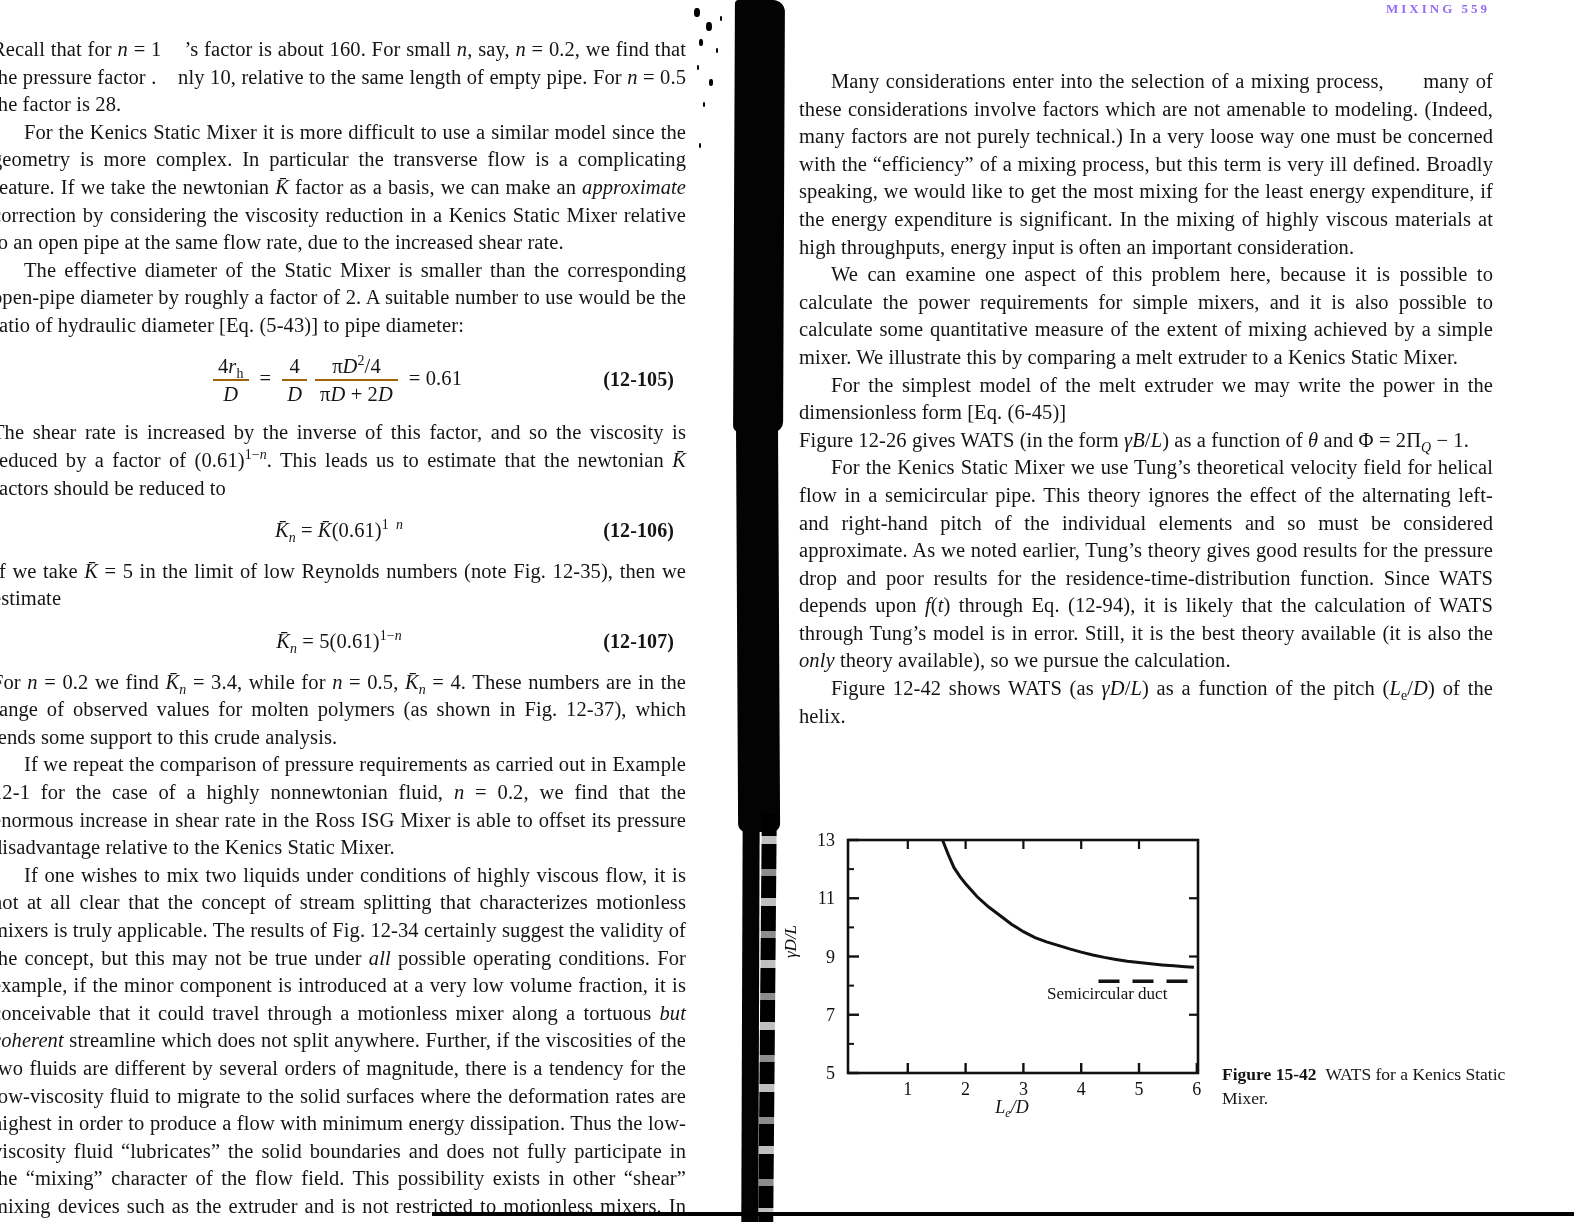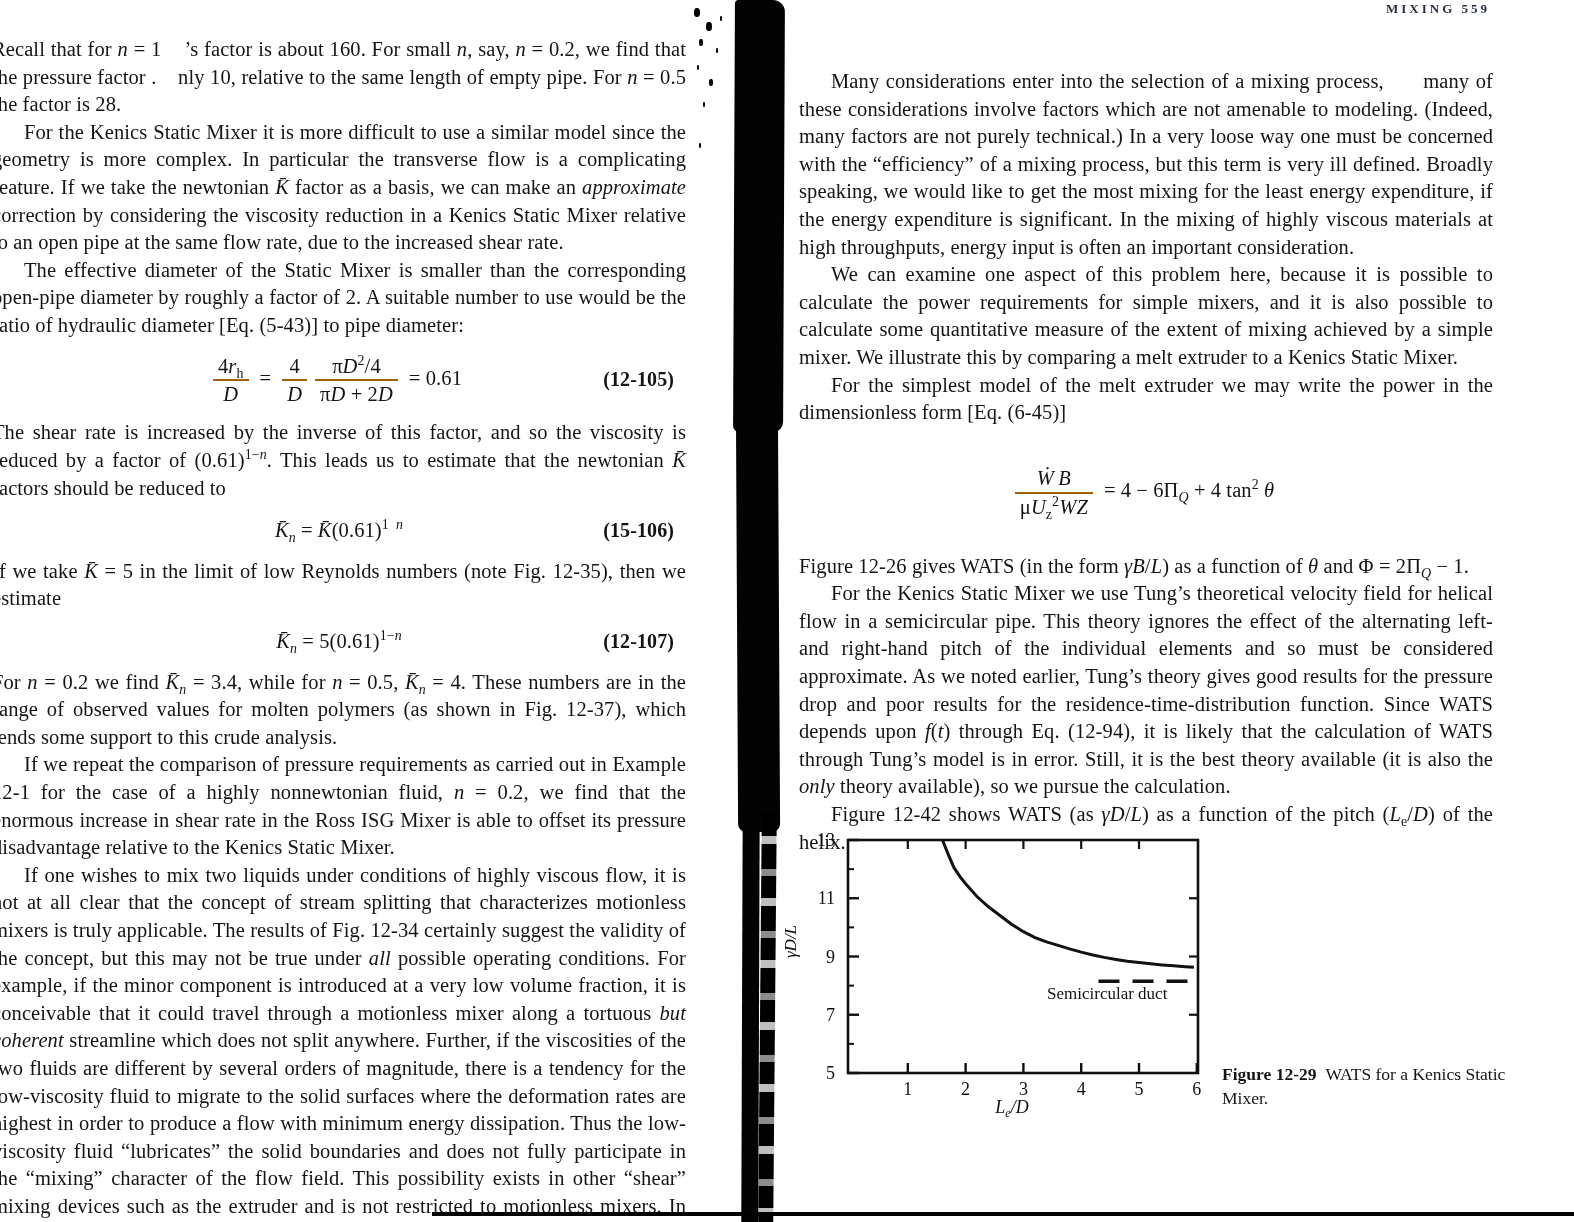--- a/index.html
+++ b/index.html
@@ -4,21 +4,21 @@
 <style>
   html,body{margin:0;padding:0;}
   body{
     width:1574px;height:1222px;position:relative;overflow:hidden;
     background:#ffffff;color:#141414;
     font-family:"Liberation Serif", serif;
   }
   .page{position:absolute;inset:0;}
   .running-head{
     position:absolute;left:1386px;top:1px;font-size:13px;font-weight:bold;
-    letter-spacing:3px;color:#0f172a;filter:blur(0.7px);opacity:.9;white-space:nowrap;
+    letter-spacing:3px;color:#8b5cf6;filter:blur(0.7px);opacity:.9;white-space:nowrap;
   }
   .col{
     position:absolute;width:694px;text-align:justify;
     font-size:20.5px;line-height:27.6px;letter-spacing:.1px;
   }
   .col-left{left:-8px;top:36px;}
   .col-right{left:799px;top:40px;margin-top:28px;}
   p.para{margin:0;padding:0;}
   .indent{text-indent:32px;}
   sup{font-size:68%;vertical-align:super;line-height:0;}
@@ -56,32 +56,31 @@
 <div class="page">
 
   <div class="running-head">MIXING 559</div>
 
   <div class="col col-left" id="left-col">
       <p class="para">Recall that for <i>n</i> = 1&nbsp;&nbsp;&nbsp;&nbsp;’s factor is about 160. For small <i>n</i>, say, <i>n</i> = 0.2, we find that the pressure factor .&nbsp;&nbsp;&nbsp;&nbsp;nly 10, relative to the same length of empty pipe. For <i>n</i> = 0.5 the factor is 28.</p>
       <p class="para indent">For the Kenics Static Mixer it is more difficult to use a similar model since the geometry is more complex. In particular the transverse flow is a complicating feature. If we take the newtonian <i>K̄</i> factor as a basis, we can make an <i>approximate</i> correction by considering the viscosity reduction in a Kenics Static Mixer relative to an open pipe at the same flow rate, due to the increased shear rate.</p>
       <p class="para indent">The effective diameter of the Static Mixer is smaller than the corresponding open-pipe diameter by roughly a factor of 2. A suitable number to use would be the ratio of hydraulic diameter [Eq. (5-43)] to pipe diameter:</p>
       <div class="eqrow"><span class="eqbody"><span class="frac"><span class="num">4<i>r</i><sub>h</sub></span><span class="den"><i>D</i></span></span><span class="eqop">=</span><span class="frac"><span class="num">4</span><span class="den"><i>D</i></span></span><span class="frac"><span class="num">π<i>D</i><sup>2</sup>/4</span><span class="den">π<i>D</i> + 2<i>D</i></span></span><span class="eqop">= 0.61</span></span><span class="eqnum">(12-105)</span></div>
       <p class="para">The shear rate is increased by the inverse of this factor, and so the viscosity is reduced by a factor of (0.61)<sup>1−<i>n</i></sup>. This leads us to estimate that the newtonian <i>K̄</i> factors should be reduced to</p>
-      <div class="eqrow"><span class="eqbody"><i>K̄</i><sub><i>n</i></sub> = <i>K̄</i>(0.61)<sup>1&nbsp;&nbsp;<i>n</i></sup></span><span class="eqnum">(15-106)</span></div>
+      <div class="eqrow"><span class="eqbody"><i>K̄</i><sub><i>n</i></sub> = <i>K̄</i>(0.61)<sup>1&nbsp;&nbsp;<i>n</i></sup></span><span class="eqnum">(12-106)</span></div>
       <p class="para">If we take <i>K̄</i> = 5 in the limit of low Reynolds numbers (note Fig. 12-35), then we estimate</p>
       <div class="eqrow"><span class="eqbody"><i>K̄</i><sub><i>n</i></sub> = 5(0.61)<sup>1−<i>n</i></sup></span><span class="eqnum">(12-107)</span></div>
       <p class="para">For <i>n</i> = 0.2 we find <i>K̄</i><sub><i>n</i></sub> = 3.4, while for <i>n</i> = 0.5, <i>K̄</i><sub><i>n</i></sub> = 4. These numbers are in the range of observed values for molten polymers (as shown in Fig. 12-37), which lends some support to this crude analysis.</p>
       <p class="para indent">If we repeat the comparison of pressure requirements as carried out in Example 12-1 for the case of a highly nonnewtonian fluid, <i>n</i> = 0.2, we find that the enormous increase in shear rate in the Ross ISG Mixer is able to offset its pressure disadvantage relative to the Kenics Static Mixer.</p>
       <p class="para indent">If one wishes to mix two liquids under conditions of highly viscous flow, it is not at all clear that the concept of stream splitting that characterizes motionless mixers is truly applicable. The results of Fig. 12-34 certainly suggest the validity of the concept, but this may not be true under <i>all</i> possible operating conditions. For example, if the minor component is introduced at a very low volume fraction, it is conceivable that it could travel through a motionless mixer along a tortuous <i>but coherent</i> streamline which does not split anywhere. Further, if the viscosities of the two fluids are different by several orders of magnitude, there is a tendency for the low-viscosity fluid to migrate to the solid surfaces where the deformation rates are highest in order to produce a flow with minimum energy dissipation. Thus the low-viscosity fluid “lubricates” the solid boundaries and does not fully participate in the “mixing” character of the flow field. This possibility exists in other “shear” mixing devices such as the extruder and is not restricted to motionless mixers. In general, some preliminary experimental testing is needed to establish feasibility of a specific mixing process.</p>
     </div>
   <div class="col col-right" id="right-col">
       <p class="para indent">Many considerations enter into the selection of a mixing process,&nbsp;&nbsp;&nbsp;&nbsp;&nbsp;&nbsp;many of these considerations involve factors which are not amenable to modeling. (Indeed, many factors are not purely technical.) In a very loose way one must be concerned with the “efficiency” of a mixing process, but this term is very ill defined. Broadly speaking, we would like to get the most mixing for the least energy expenditure, if the energy expenditure is significant. In the mixing of highly viscous materials at high throughputs, energy input is often an important consideration.</p>
       <p class="para indent">We can examine one aspect of this problem here, because it is possible to calculate the power requirements for simple mixers, and it is also possible to calculate some quantitative measure of the extent of mixing achieved by a simple mixer. We illustrate this by comparing a melt extruder to a Kenics Static Mixer.</p>
       <p class="para indent">For the simplest model of the melt extruder we may write the power in the dimensionless form [Eq. (6-45)]</p>
-      <div class="eqrow spacious"><span class="eqbody"><span class="frac"><span class="num"><i>Ẇ</i> <i>B</i></span><span class="den">μ<i>U</i><sub>z</sub><sup>2</sup><i>W</i><i>Z</i></span></span><span class="eqop">= 4 − 6Π<sub><i>Q</i></sub> + 4 tan<sup>2</sup> <i>θ</i></span></span></div>
       <p class="para">Figure 12-26 gives WATS (in the form <i>γ̇B</i>/<i>L</i>) as a function of <i>θ</i> and Φ = 2Π<sub><i>Q</i></sub> − 1.</p>
       <p class="para indent">For the Kenics Static Mixer we use Tung’s theoretical velocity field for helical flow in a semicircular pipe. This theory ignores the effect of the alternating left- and right-hand pitch of the individual elements and so must be considered approximate. As we noted earlier, Tung’s theory gives good results for the pressure drop and poor results for the residence-time-distribution function. Since WATS depends upon <i>f</i>(<i>t</i>) through Eq. (12-94), it is likely that the calculation of WATS through Tung’s model is in error. Still, it is the best theory available (it is also the <i>only</i> theory available), so we pursue the calculation.</p>
       <p class="para indent">Figure 12-42 shows WATS (as <i>γ̇D</i>/<i>L</i>) as a function of the pitch (<i>L</i><sub>e</sub>/<i>D</i>) of the helix.</p>
     </div>
 
   <div class="gutter">
     <div class="gutter-band-top"></div>
     <div class="gutter-band-mid"></div>
     <div class="gutter-band-low"></div>
     <div class="gutter-band-low2"></div>
@@ -127,17 +126,17 @@
         <line x1="359" y1="45" x2="359" y2="54" stroke="#111" stroke-width="2.2"></line>
         <polyline points="162.5,45.0 168.3,59.6 174.0,72.7 179.8,81.4 185.6,88.7 197.2,101.8 208.7,112.0 220.3,120.7 231.8,129.5 243.4,136.7 255.0,142.6 266.5,146.9 278.1,150.4 289.6,153.9 301.2,157.1 312.8,160.0 324.3,162.4 335.9,164.4 347.4,166.2 359.0,167.6 370.6,168.8 382.1,169.9 393.7,170.8 405.2,171.7 413.9,172.3" fill="none" stroke="#111" stroke-width="3" stroke-linecap="butt"></polyline>
         <polyline points="318.5,186.3 411.0,186.3" fill="none" stroke="#111" stroke-width="3.4" stroke-linecap="butt" stroke-dasharray="21 13"></polyline>
         <text x="327.21" y="203.73125000000002" text-anchor="middle" font-size="17">Semicircular duct</text>
         <text x="16" y="146.5" text-anchor="middle" font-size="17" font-style="italic" transform="rotate(-90 16 146.5)">γ̇D/L</text>
         <text x="232" y="318" text-anchor="middle" font-size="18" font-style="italic"><tspan>L</tspan><tspan font-size="12" dy="4">e</tspan><tspan dy="-4">/D</tspan></text>
       </svg>
   </div>
 
   <div class="figure-caption">
-    <b>Figure 12-29</b><span>WATS for a Kenics Static Mixer.</span>
+    <b>Figure 15-42</b><span>WATS for a Kenics Static Mixer.</span>
   </div>
 
   <div class="bottom-rule"></div>
 </div>
 
 </body></html>

